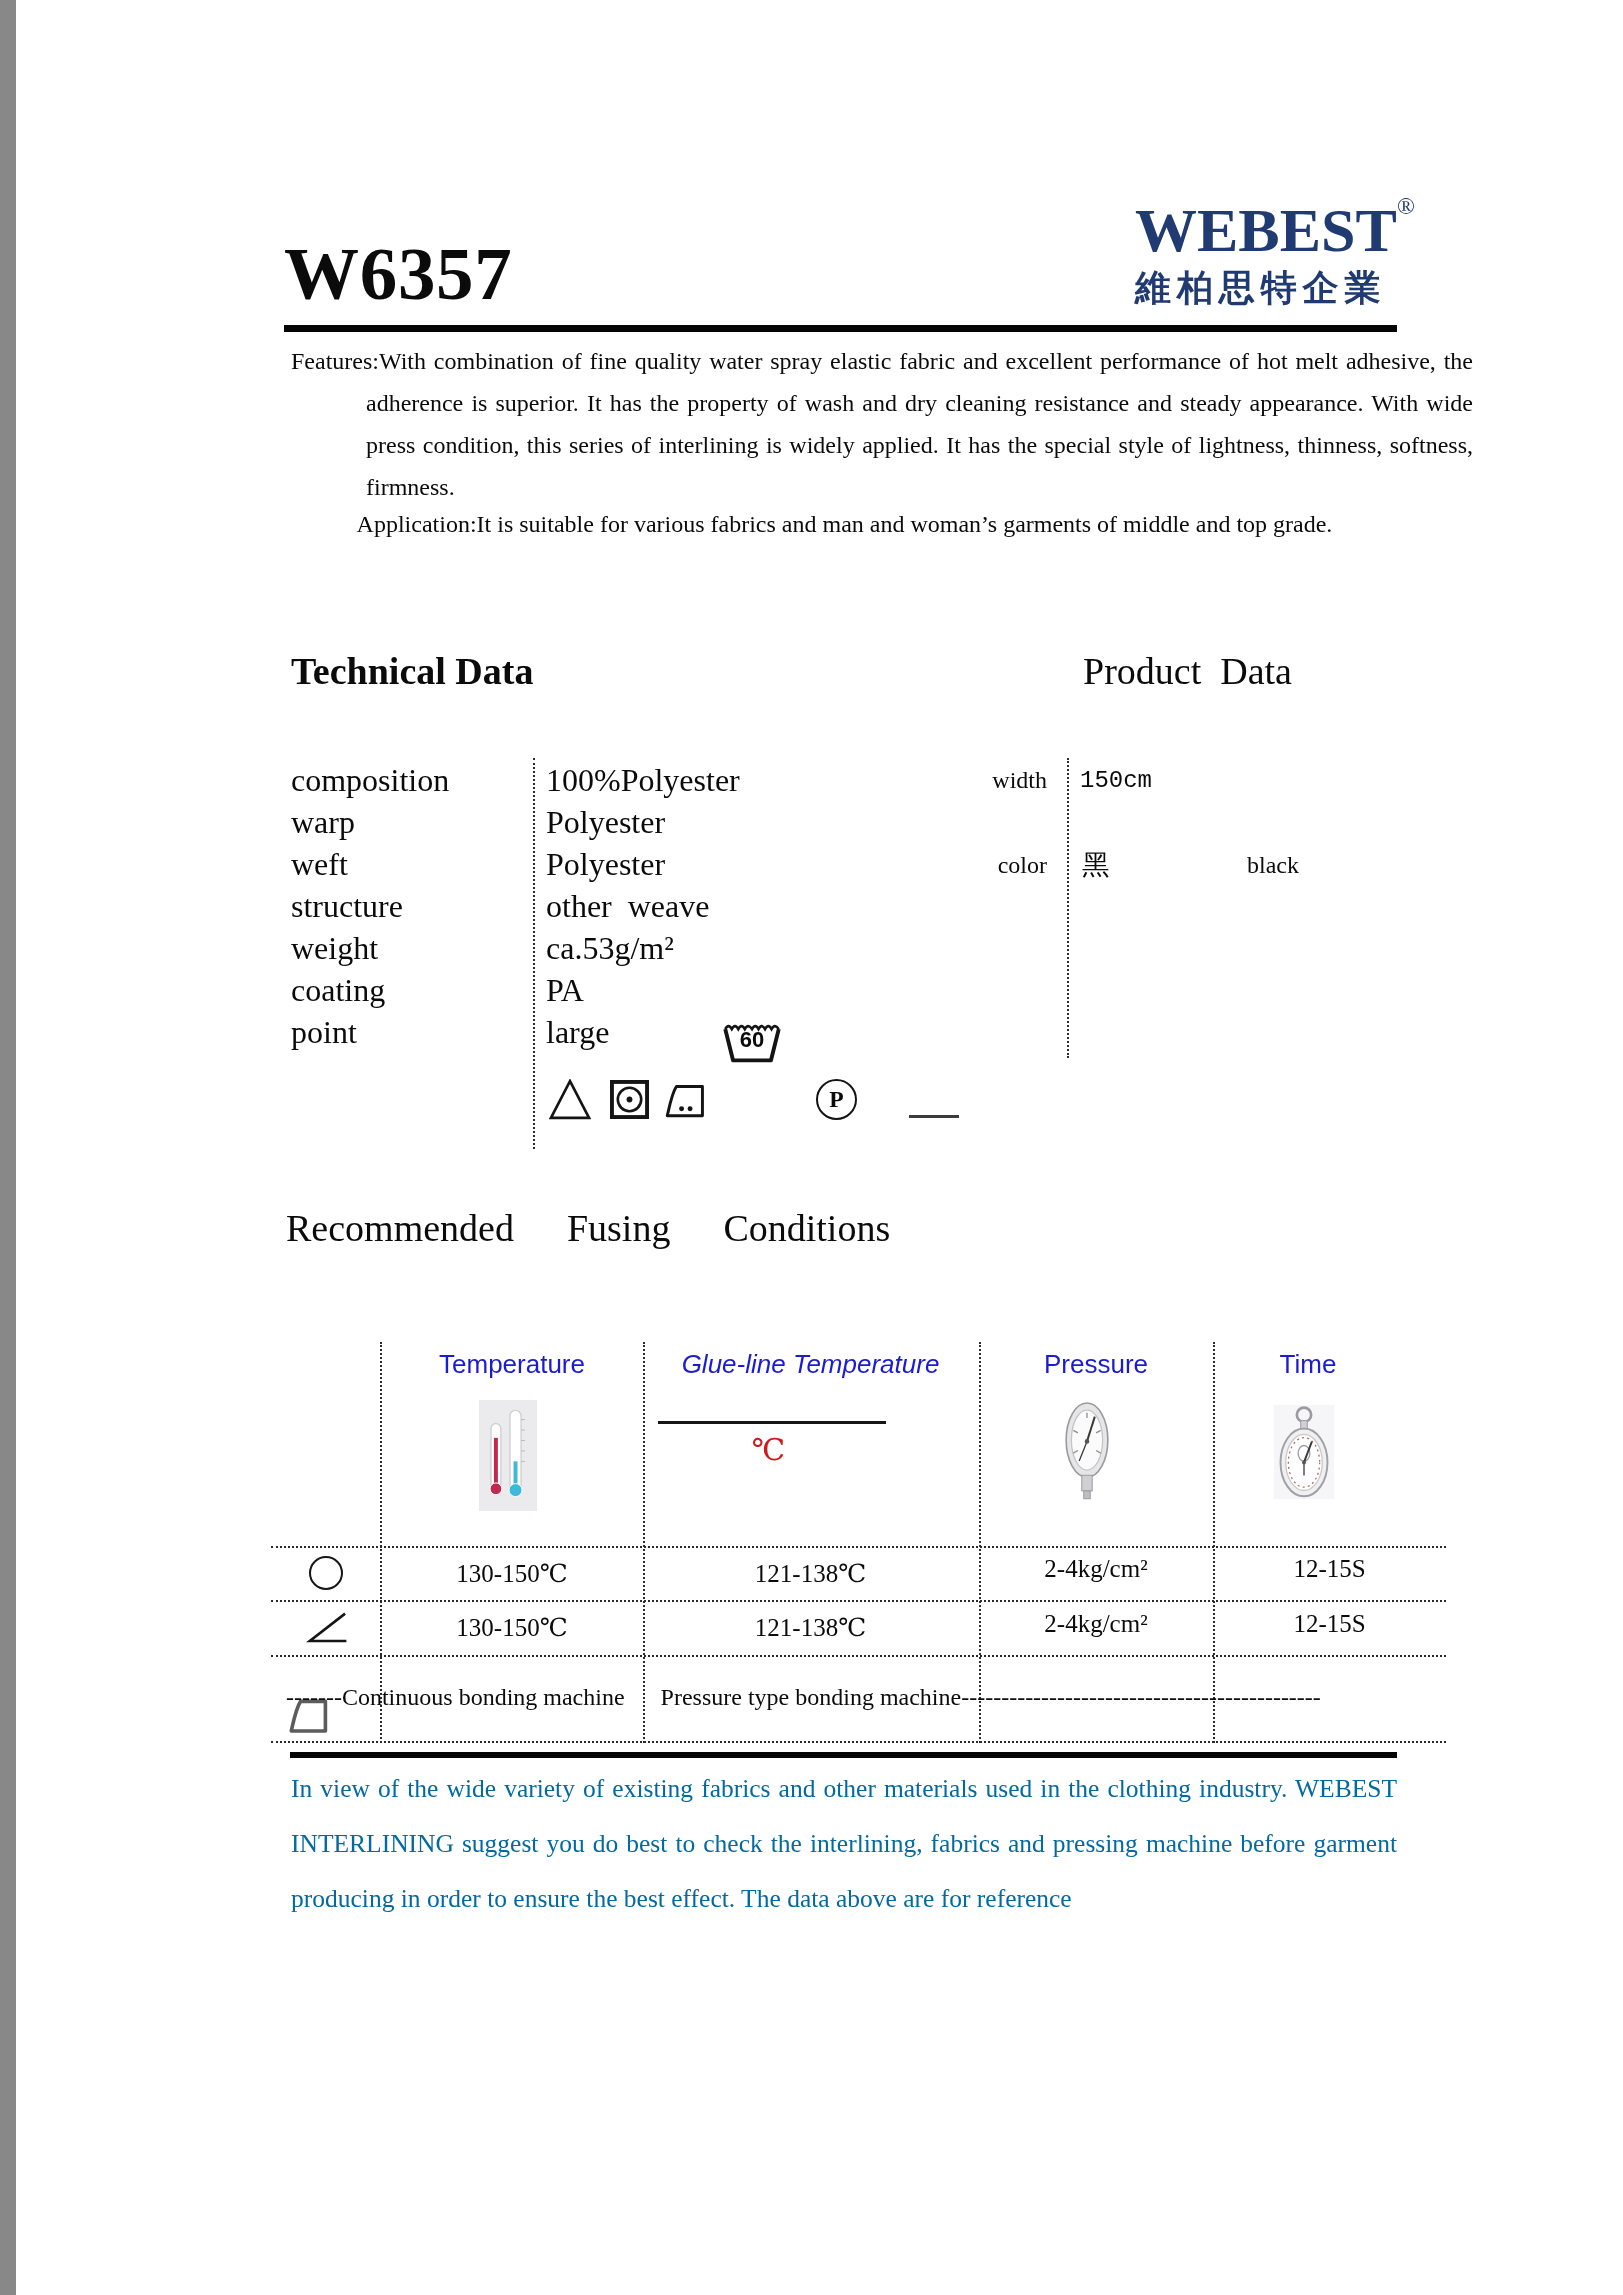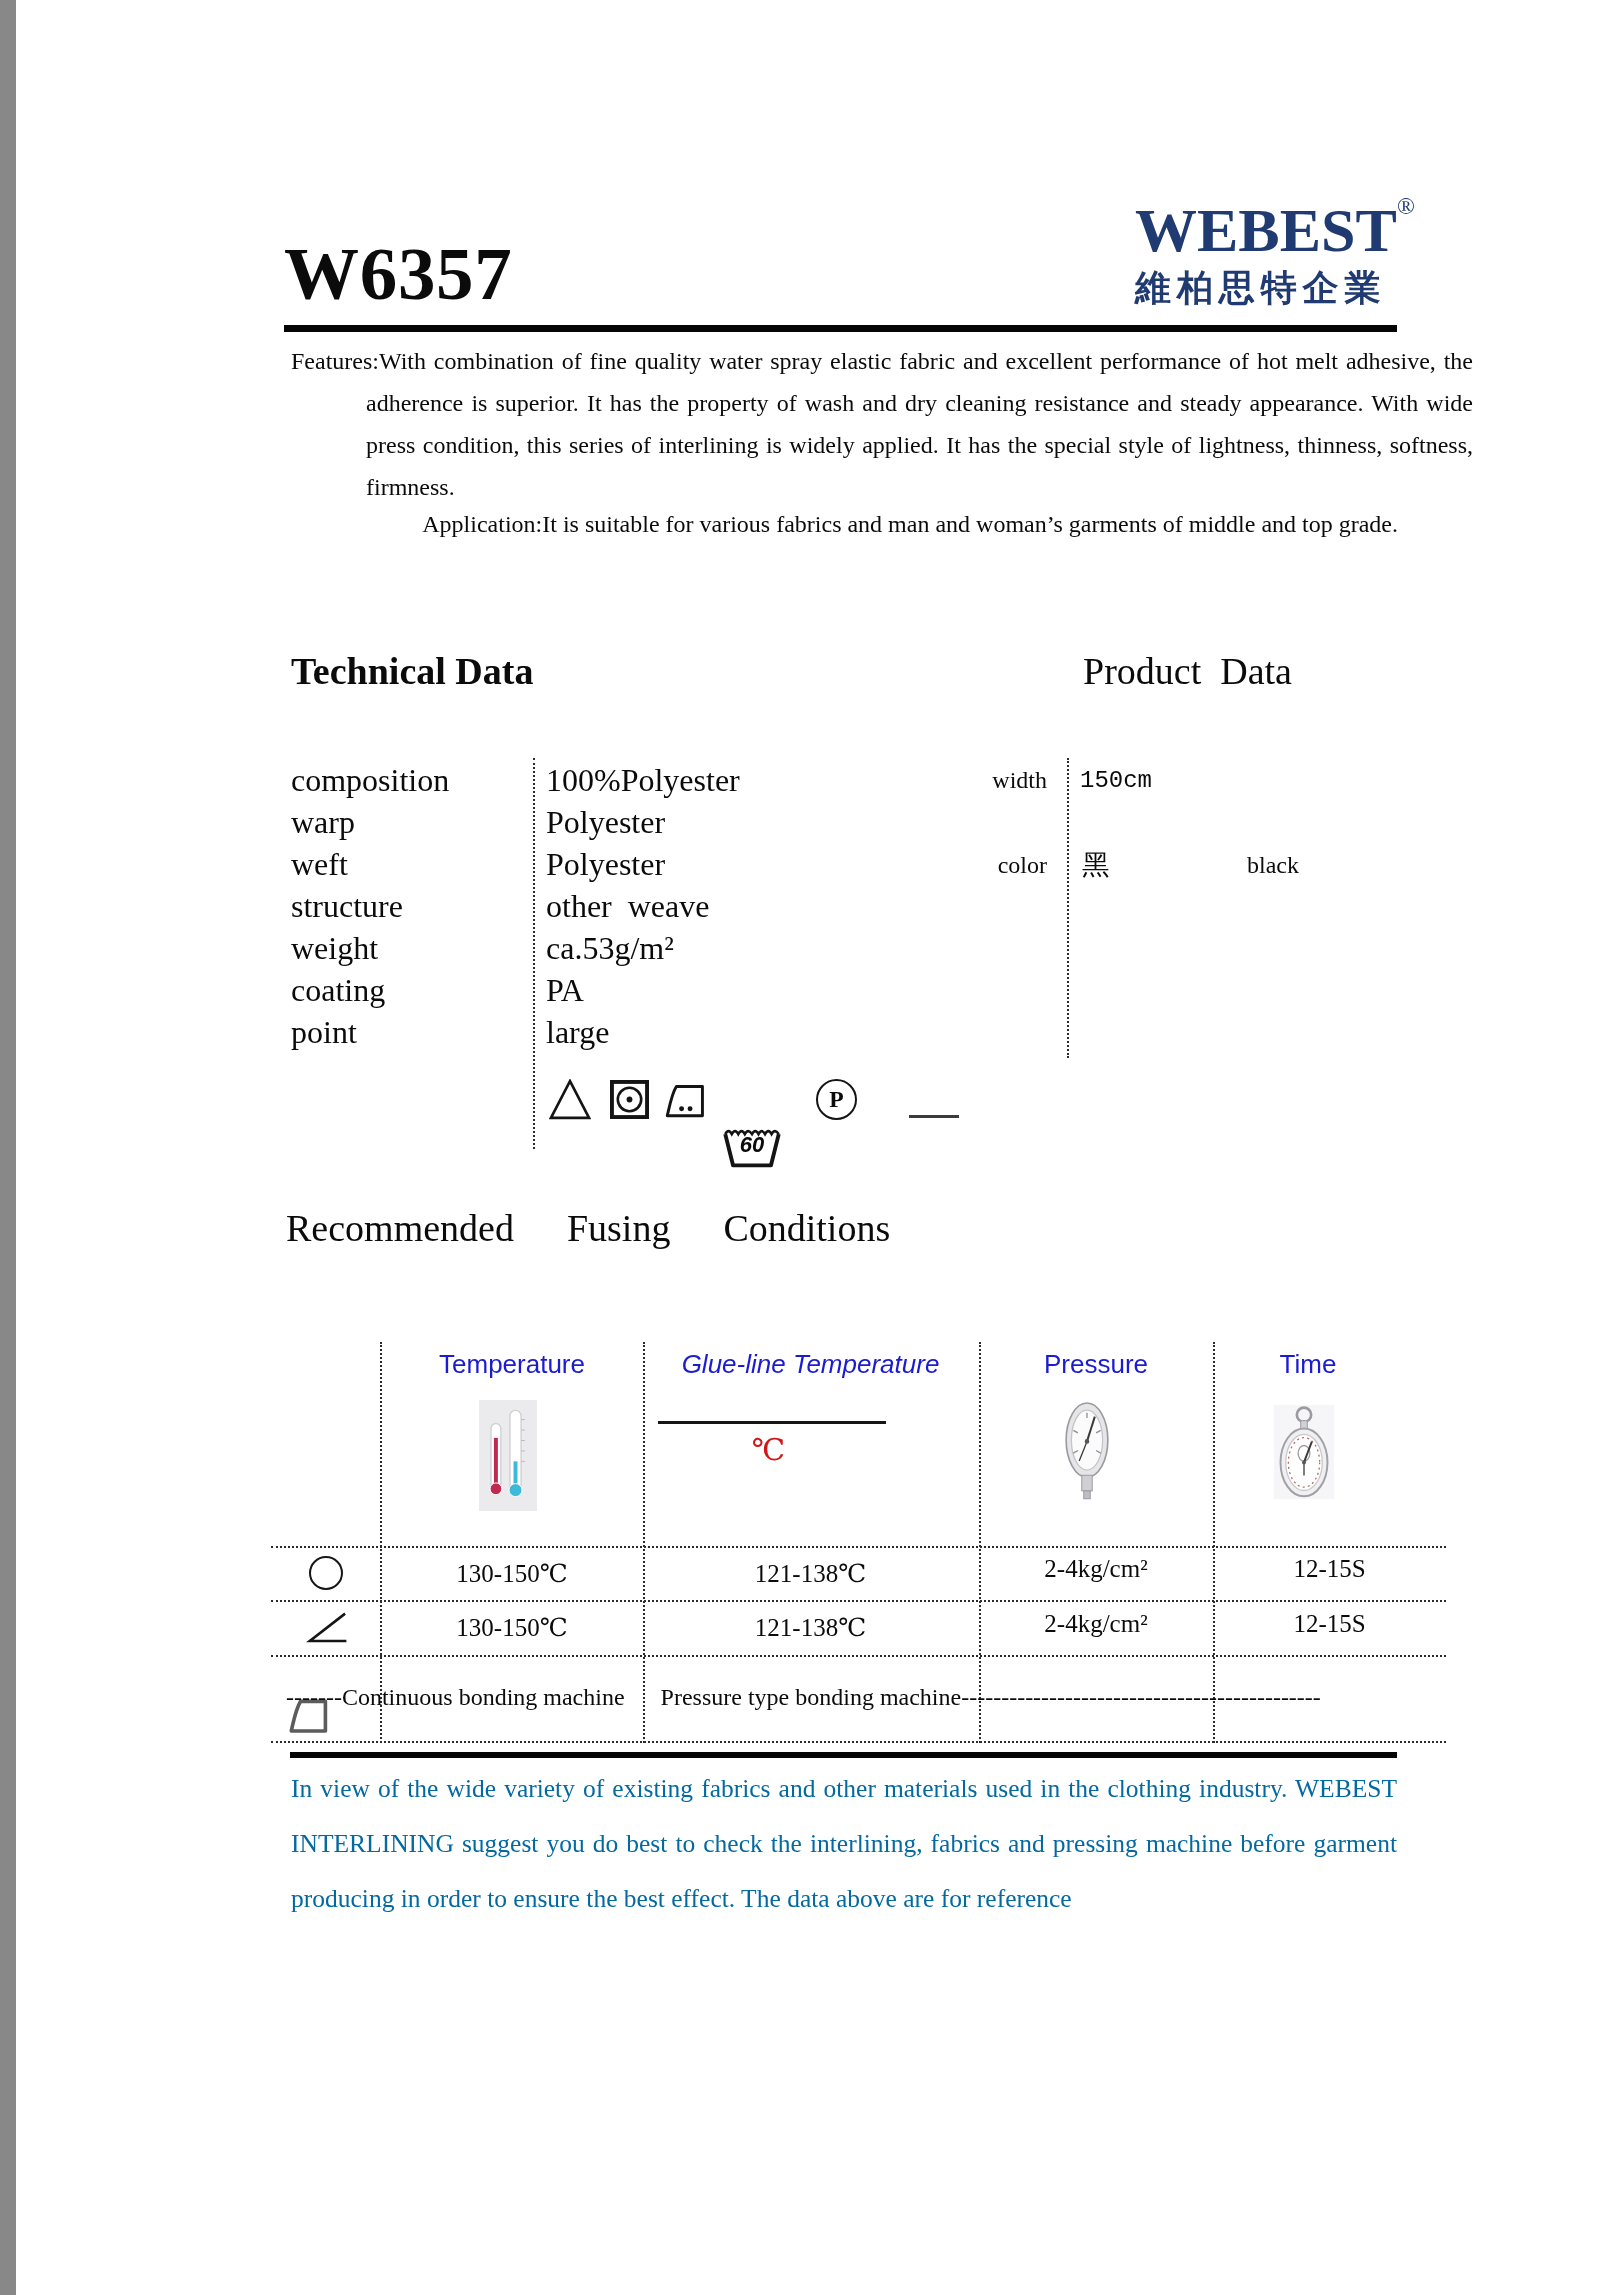--- a/index.html
+++ b/index.html
@@ -15,21 +15,21 @@
   .logo-reg{font-size:23.6px;vertical-align:37px;font-weight:normal;}
   .logo-cn{font-size:36px;font-weight:bold;letter-spacing:5.9px;margin-top:2.6px;
            font-family:"Liberation Sans","DejaVu Sans",sans-serif;white-space:nowrap;}
   .rule{background:#050505;}
   .rule-top{left:268px;top:325px;width:1113px;height:6.5px;}
   .rule-bottom{left:274px;top:1752px;width:1107px;height:5.9px;}
 
   
   .para{font-size:24px;line-height:42px;text-align:justify;}
   .features{left:275px;top:340px;width:1107px;padding-left:75px;text-indent:-75px;}
-  .application{left:275px;top:503px;width:1107px;text-align:right;}
+  .application{left:275px;top:503px;width:1107px;text-align:center;}
 
   
   .h2{font-size:38px;line-height:1.1;}
   .tech-h{left:275px;top:651px;font-weight:bold;}
   .prod-h{left:1067px;top:651px;}
   .fuse-h{left:270px;top:1208px;word-spacing:17px;}
 
   
   .vdash{border-left:2px dotted #2b2b2b;width:0;}
   .hdash{border-top:2px dotted #2b2b2b;height:0;}
@@ -125,21 +125,21 @@
         <circle cx="30" cy="30" r="4.5" fill="#141414"></circle>
       </svg>
   </div>
   <div class="abs careicon" style="left:648px;top:1083px;width:43px;height:37px;">
     <svg width="43" height="37" viewBox="0 0 66 56">
         <path d="M19 5 H59 V50 H5 C9 33 12 16 19 5 Z" fill="none" stroke="#141414" stroke-width="4.5" stroke-linejoin="round"></path>
         <circle cx="27" cy="39" r="3.8" fill="#141414"></circle>
         <circle cx="40" cy="39" r="3.8" fill="#141414"></circle>
       </svg>
   </div>
-  <div class="abs careicon" style="left:706px;top:1124px;width:60px;height:45px;font-style:italic;">
+  <div class="abs careicon" style="left:706px;top:1019px;width:60px;height:45px;">
     <svg width="60" height="45" viewBox="0 0 92 68" style="position:absolute;left:0;top:0;">
         <path d="M5 15 L17 63 H75 L87 15" fill="none" stroke="#141414" stroke-width="6" stroke-linejoin="round"></path>
         <path d="M5 15 q5 -9 10 0 q5 -9 10 0 q5 -9 10 0 q5 -9 11 0 q5 -9 10 0 q5 -9 10 0 q5 -9 10 0 q5 -9 11 0" fill="none" stroke="#141414" stroke-width="4"></path>
       </svg>
     <span class="tub-num">60</span>
   </div>
   <div class="abs" style="left:800px;top:1079px;">
     <div class="circleP">
         <span>P</span>
       </div>

